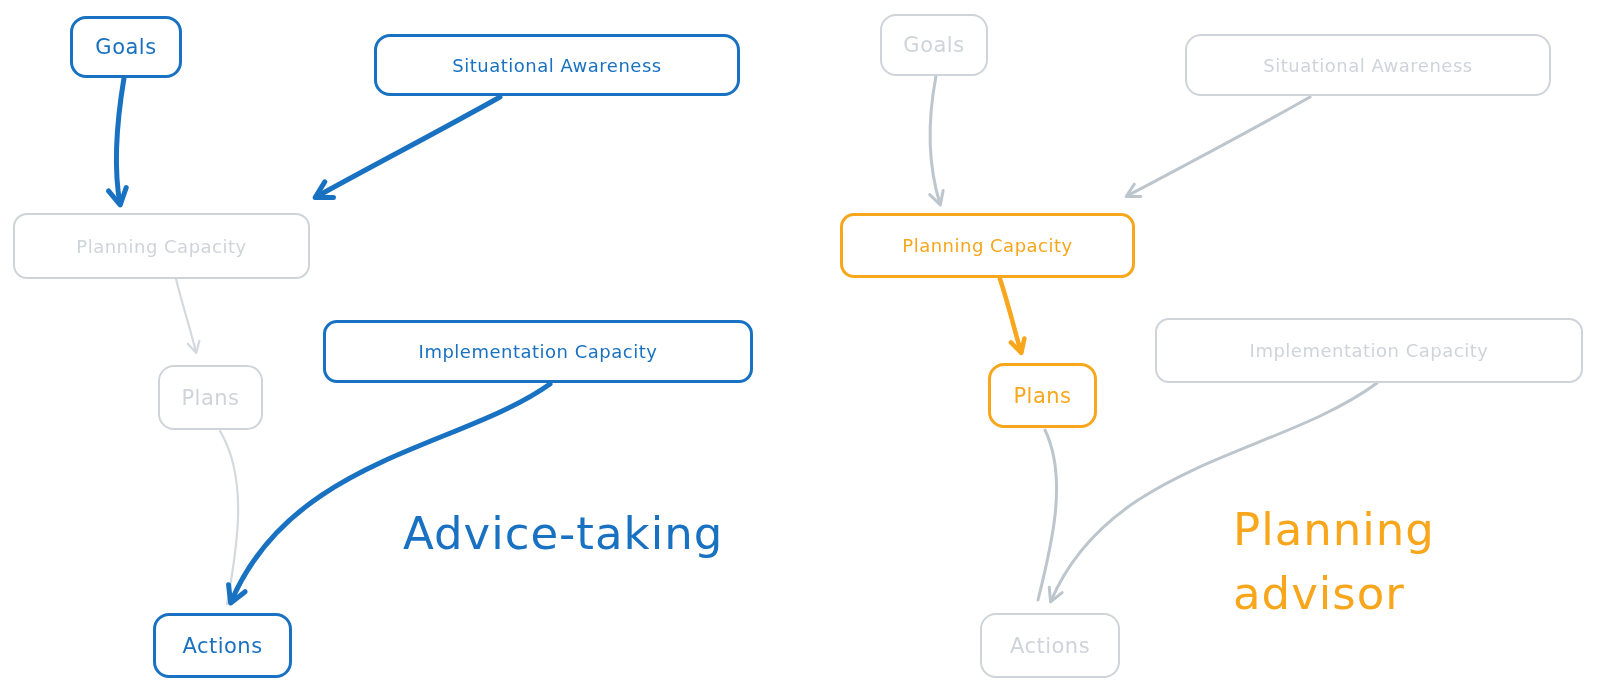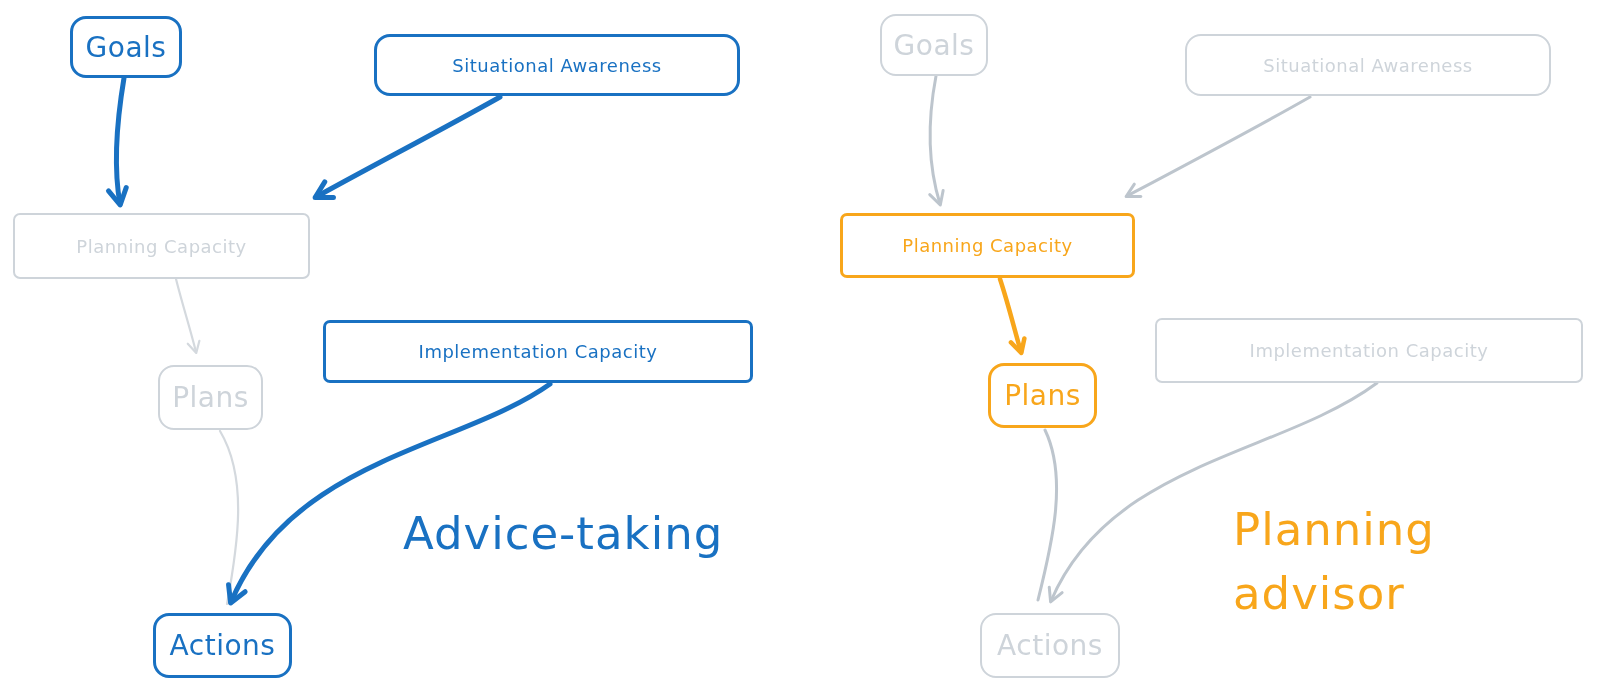--- a/index.html
+++ b/index.html
@@ -34,26 +34,26 @@
     position: absolute;
     box-sizing: border-box;
     display: flex;
     align-items: center;
     justify-content: center;
     background: var(--c-background);
     text-align: center;
     white-space: nowrap;
   }
   .rounded { border-radius: 16px; }
-  .rect    { border-radius: 7px; }
+  .rect    { border-radius: 14px; }
   .b-blue   { border: 3.5px solid var(--c-blue);   color: var(--c-blue); }
   .b-orange { border: 3.5px solid var(--c-orange); color: var(--c-orange); }
   .b-gray   { border: 2.5px solid var(--c-gray);   color: var(--c-gray); }
   .node .label { font-size: 18px; font-weight: 500; letter-spacing: 0.5px; }
-  .node.small .label { font-size: 28px; }
+  .node.small .label { font-size: 21px; }
 
   .caption {
     position: absolute;
     font-size: 45px;
     font-weight: normal;
     line-height: 1.42;
     letter-spacing: 1px;
     white-space: nowrap;
   }
   .caption.blue   { color: var(--c-blue); }

